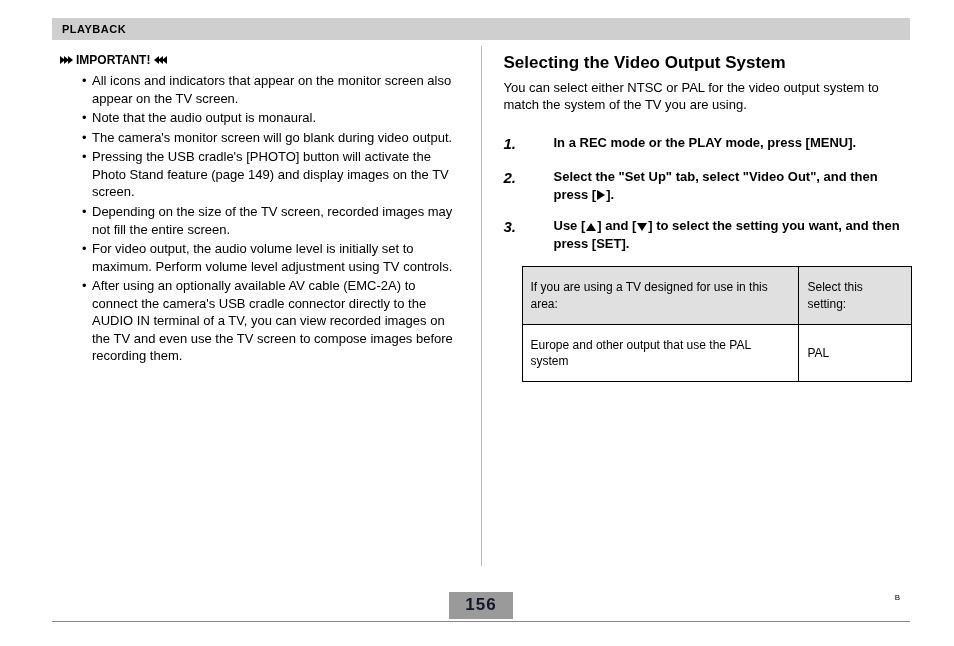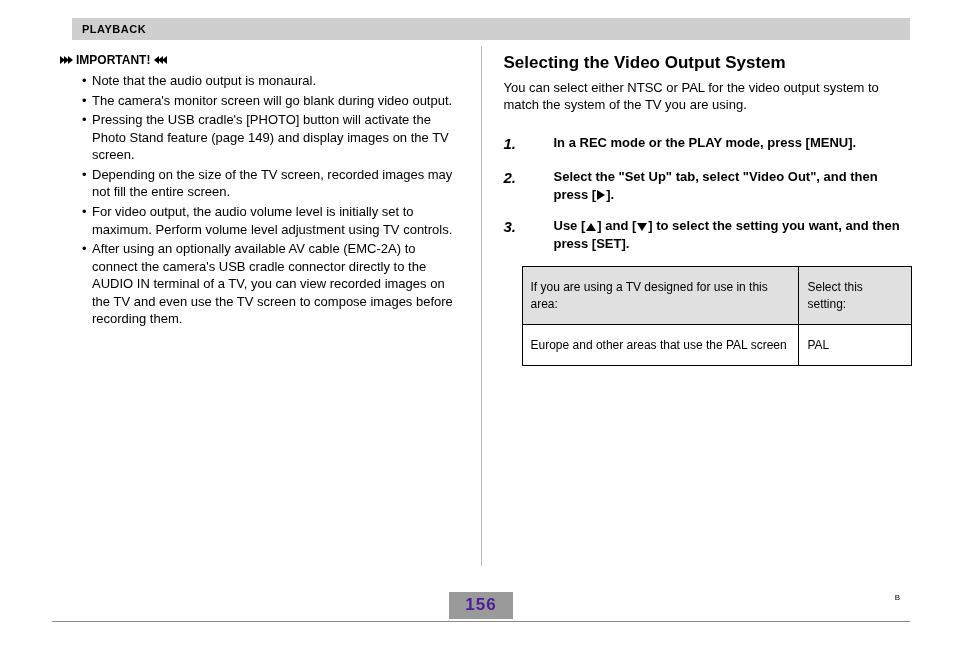--- a/index.html
+++ b/index.html
@@ -21,21 +21,20 @@
   }
   .header-bar {
     background: #cfcfcf;
     height: 22px;
     display: flex;
     align-items: center;
     padding-left: 10px;
     font-size: 11px;
     font-weight: bold;
     letter-spacing: 0.5px;
-    margin-left: 20px;
   }
   .content {
     display: flex;
     margin-top: 12px;
     height: 530px;
     gap: 18px;
   }
   .col {
     flex: 1 1 0;
     min-width: 0;
@@ -136,21 +135,21 @@
     left: 0; right: 0;
     bottom: 4px;
   }
   .pagebox-wrap {
     display: flex;
     justify-content: center;
     position: relative;
   }
   .pagebox {
     background: #9a9a9a;
-    color: #4c1d95;
+    color: #0f172a;
     font-weight: bold;
     font-size: 17px;
     padding: 2px 16px;
     letter-spacing: 1px;
   }
   .footer-rule {
     border-top: 1px solid #8a8a8a;
     margin-top: 2px;
   }
   .corner-b {
@@ -171,20 +170,21 @@
 
   <div class="content">
 
     <div class="col col-left">
       <div class="important-line">
         <span class="tri-right"><span></span><span></span><span></span></span>
         <span>IMPORTANT!</span>
         <span class="tri-left"><span></span><span></span><span></span></span>
       </div>
       <div class="bullets">
+        <div class="li">All icons and indicators that appear on the monitor screen also appear on the TV screen.</div>
         <div class="li">Note that the audio output is monaural.</div>
         <div class="li">The camera's monitor screen will go blank during video output.</div>
         <div class="li">Pressing the USB cradle's [PHOTO] button will activate the Photo Stand feature (page 149) and display images on the TV screen.</div>
         <div class="li">Depending on the size of the TV screen, recorded images may not fill the entire screen.</div>
         <div class="li">For video output, the audio volume level is initially set to maximum. Perform volume level adjustment using TV controls.</div>
         <div class="li">After using an optionally available AV cable (EMC-2A) to connect the camera's USB cradle connector directly to the AUDIO IN terminal of a TV, you can view recorded images on the TV and even use the TV screen to compose images before recording them.</div>
       </div>
     </div>
 
     <div class="divider"></div>
@@ -212,21 +212,21 @@
         </span>
       </div>
 
       <table class="tv">
         <tbody>
             <tr>
           <th>If you are using a TV designed for use in this area:</th>
           <th>Select this setting:</th>
         </tr>
         <tr>
-          <td>Europe and other areas that use the PAL screen</td>
+          <td>Europe and other output that use the PAL system</td>
           <td>PAL</td>
         </tr>
       </tbody>
         </table>
     </div>
 
   </div>
 
   <div class="footer">
     <div class="pagebox-wrap">

